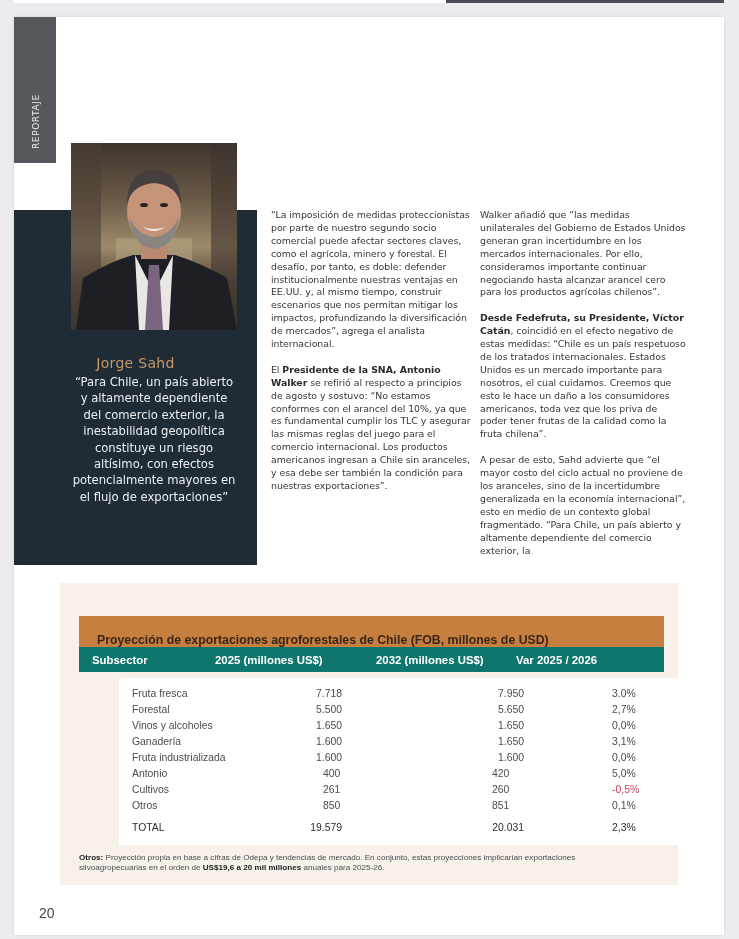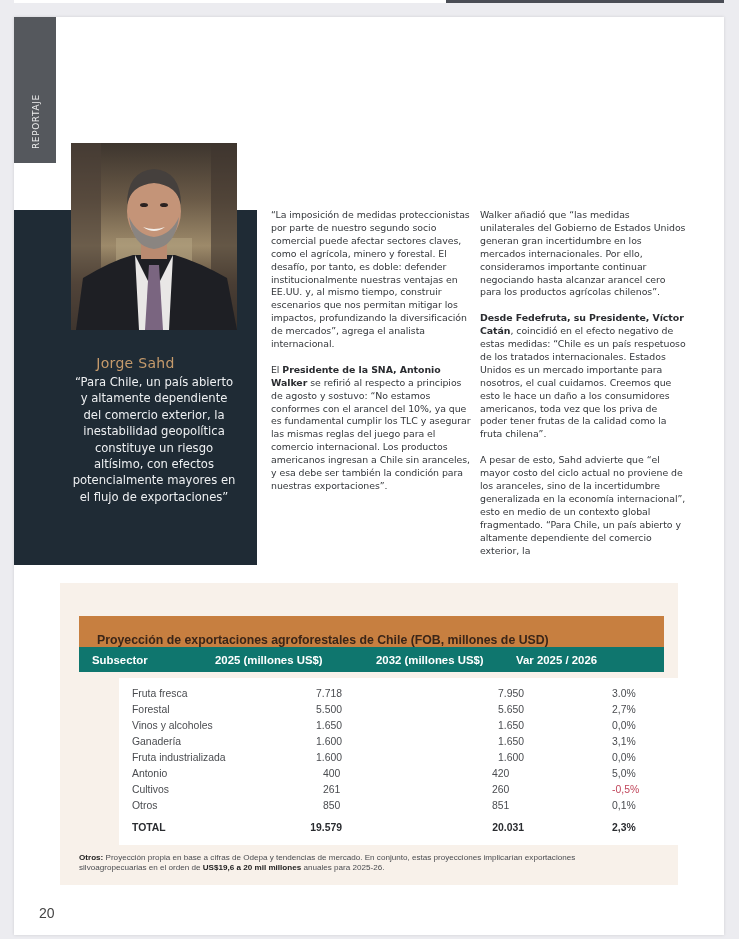--- a/index.html
+++ b/index.html
@@ -88,21 +88,21 @@
   }
   .trow {
     position: absolute; left: 0; width: 585px; height: 16px;
     font-family: "Liberation Sans", sans-serif; font-size: 10.4px; color: #4a4c50;
   }
   .trow span { position: absolute; top: 0; white-space: nowrap; }
   .trow .c1 { left: 13px; }
   .trow .c2 { left: 185px; width: 38px; text-align: right; }
   .trow .c3 { left: 359px; width: 46px; text-align: right; }
   .trow .c4 { left: 493px; }
-  .trow.total { font-weight: bold; color: #2a2c30; }
+  .trow.total { font-weight: normal; color: #2a2c30; }
   .trow.total .c2 { left: 183px; width: 40px; }
   .neg { color: #c0455a; }
   .footnote {
     position: absolute; left: 79px; top: 853px; width: 560px;
     font-family: "Liberation Sans", sans-serif; font-size: 8.1px; line-height: 10px;
     color: #4a4c50;
   }
   .footnote b { color: #222; }
   .page-number {
     position: absolute; left: 39px; top: 905px;

